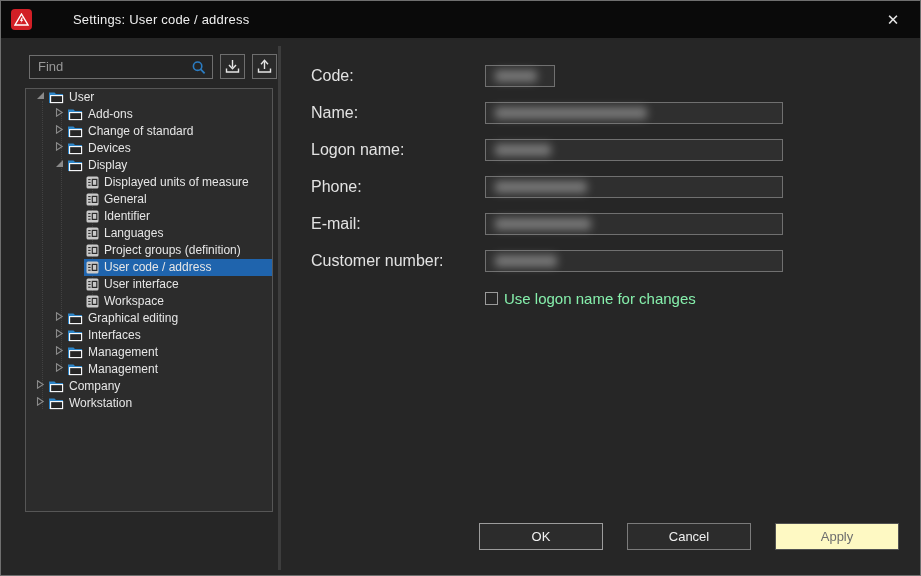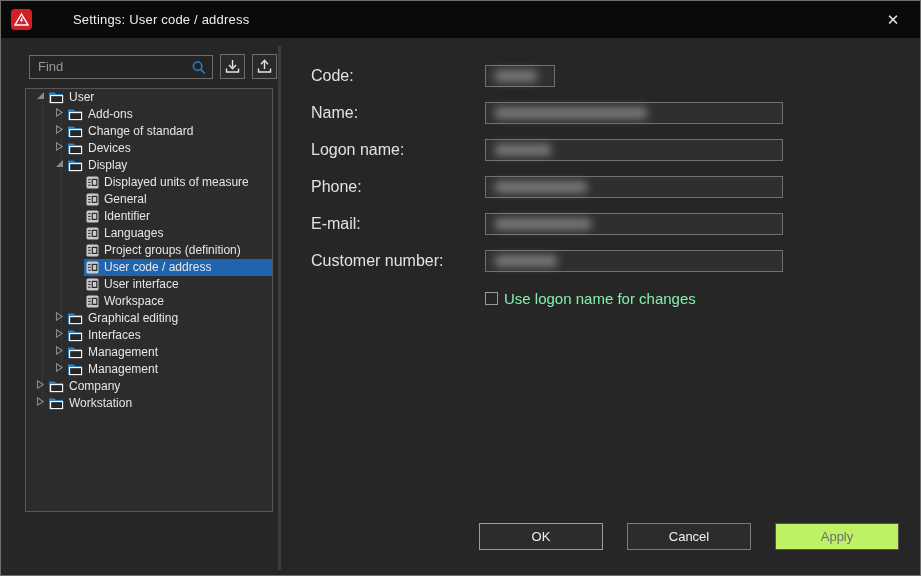--- a/index.html
+++ b/index.html
@@ -47,21 +47,21 @@
   .redacted{height:12px;margin-left:9px;background:#909090;border-radius:3px;filter:blur(4px);opacity:.75;}
 
   .checkbox-row{display:flex;align-items:center;margin-top:18px;margin-left:174px;}
   .checkbox{width:13px;height:13px;border:1px solid #9a9a9a;background:#262626;box-sizing:border-box;flex:0 0 auto;}
   .checkbox-label{color:#86efac;font-size:15px;margin-left:6px;}
 
   .button-row{position:absolute;right:21px;bottom:25px;display:flex;gap:16px;}
   .dlg-btn{width:124px;height:27px;box-sizing:border-box;display:flex;align-items:center;justify-content:center;font-size:13px;background:#2c2c2c;margin-left:8px;}
   .dlg-btn.default{border:1px solid #9c9c9c;color:#f0f0f0;}
   .dlg-btn.normal{border:1px solid #7b7b7b;color:#f0f0f0;}
-  .dlg-btn.disabled{border:1px solid #525252;color:#6e6e6e;background:#bef264;}
+  .dlg-btn.disabled{border:1px solid #525252;color:#6e6e6e;background:#fef9c3;}
 </style>
 </head>
 <body>
 
 <div class="window">
 
   <div class="titlebar">
     <div class="app-logo">
       <svg width="15" height="13" viewBox="0 0 15 13">
         <path d="M7.5 1 L14 12 L1 12 Z" fill="none" stroke="#ffffff" stroke-width="1.4"></path>

